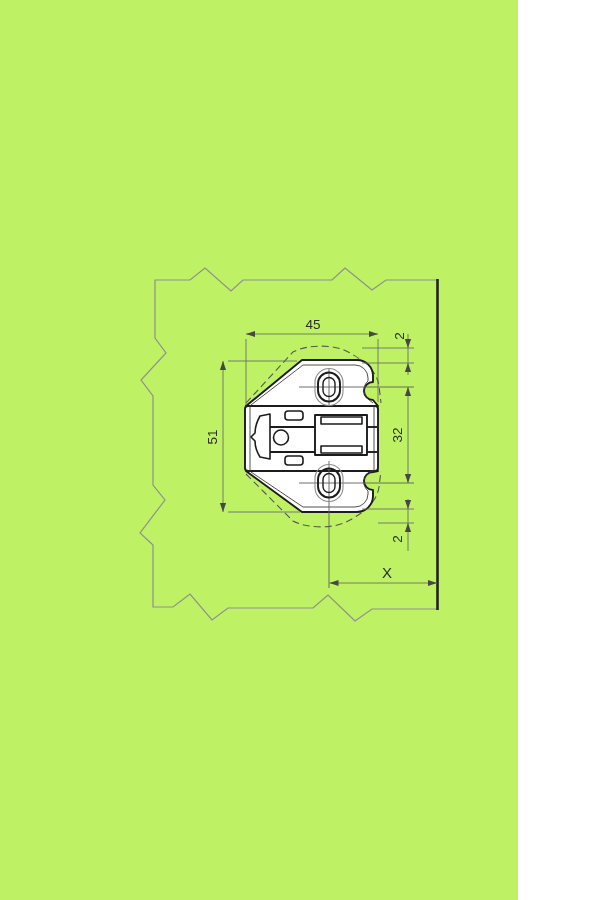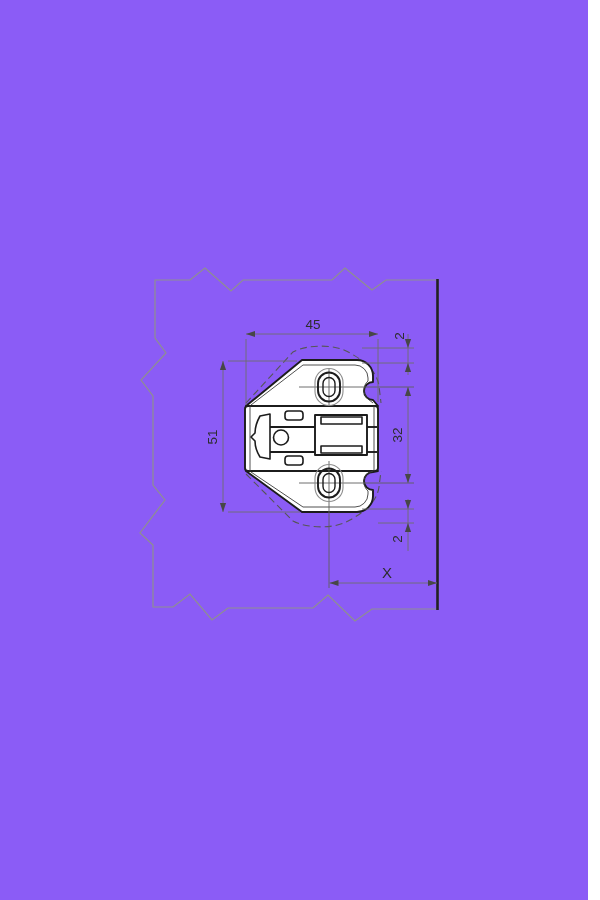--- a/index.html
+++ b/index.html
@@ -1,16 +1,16 @@
 <!DOCTYPE html>
 <html><head>
 <meta charset="utf-8">
 <style>
   html,body{margin:0;padding:0;background:#ffffff;}
-  #screen{position:relative;width:588px;height:900px;background:#8b5cf6;overflow:hidden;
+  #screen{position:relative;width:518px;height:900px;background:#bef264;overflow:hidden;
           font-family:"Liberation Sans", sans-serif;}
   svg{position:absolute;left:0;top:0;}
   text{font-family:"Liberation Sans", sans-serif;fill:#2d2d2d;font-size:13.5px;}
   .dim-text{font-size:13.5px;}
   .x-text{font-size:15px;}
   .panel-line{stroke:#8f8f8f;stroke-width:1.2;fill:none;stroke-linejoin:miter;}
   .panel-edge{stroke:#222222;stroke-width:2.6;fill:none;}
   .dim{stroke:#6e6e6e;stroke-width:0.9;fill:none;}
   .arrow{fill:#474747;stroke:none;}
   .dash{stroke:#565656;stroke-width:1.1;fill:none;stroke-dasharray:7 4;}

